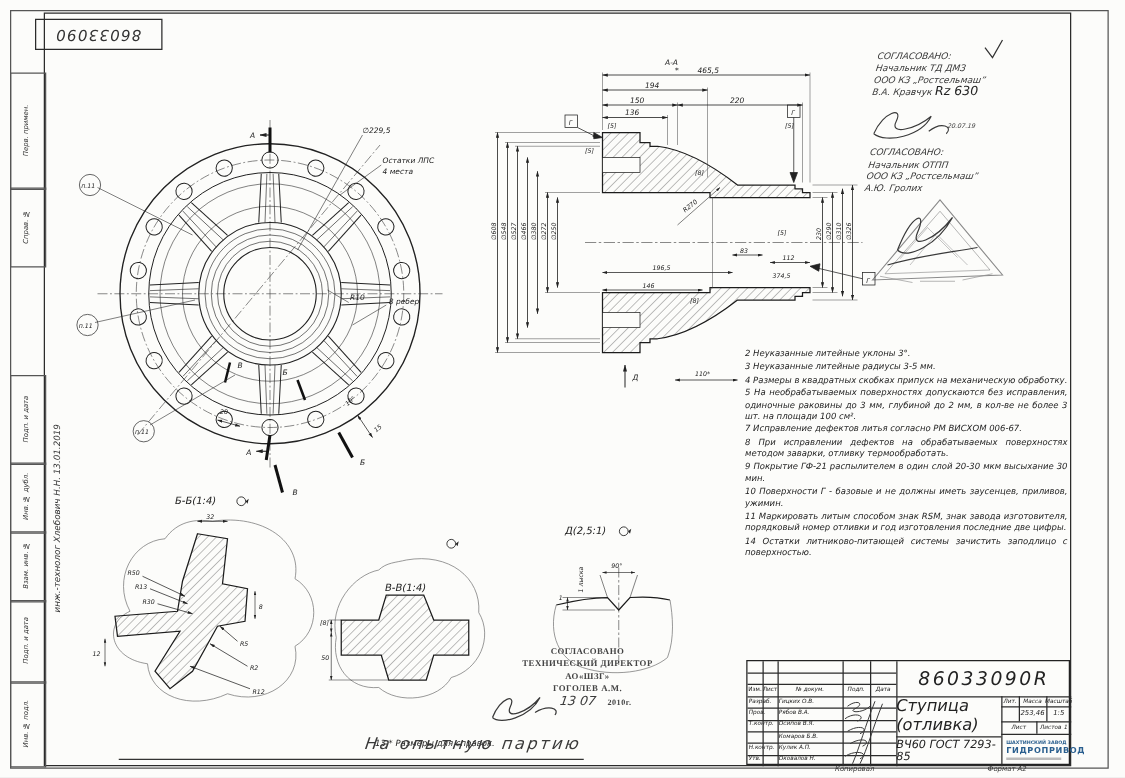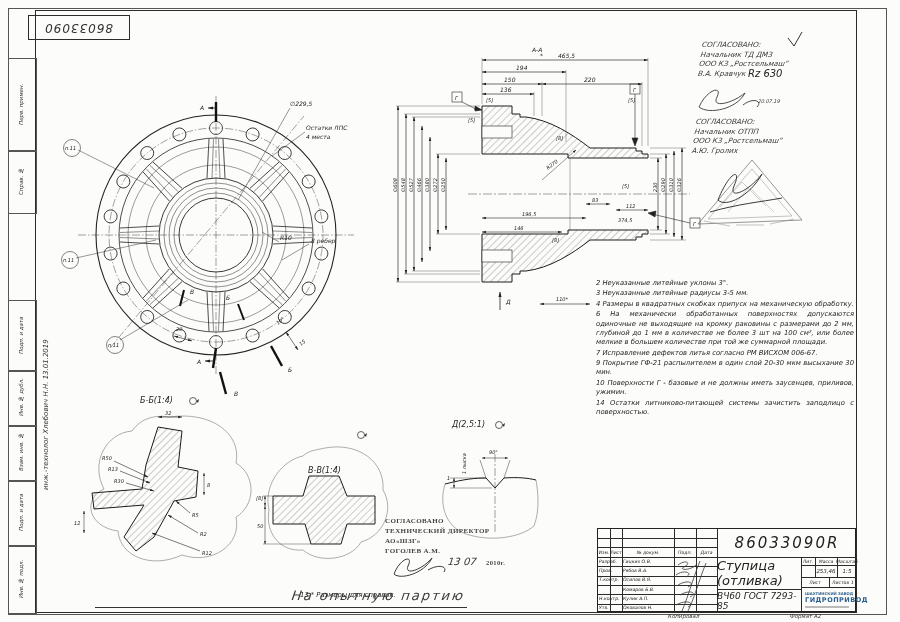--- a/index.html
+++ b/index.html
@@ -12,21 +12,21 @@
   .dimtxt5{font:italic 5px "DejaVu Sans",sans-serif;fill:#222;}
   .it{font-style:italic;}
   .hw{font-style:italic;transform:skewX(-8deg);color:#3a3a3a;}
   .hwline{white-space:nowrap;}
   .notes{font:italic 6.8px/1.38 "DejaVu Sans",sans-serif;text-align:justify;color:#1d1d1d;}
   .note{margin:0 0 1px 0;}
   .vbox{position:absolute;left:9px;width:24px;display:flex;align-items:center;justify-content:center;
         writing-mode:vertical-rl;transform:rotate(180deg);font-size:5.5px;color:#333;font-style:italic;}
   .tb-line{position:absolute;background:#2b2b2b;}
   .cell{position:absolute;display:flex;align-items:center;justify-content:center;font-size:4.6px;color:#222;}
-  .stamp{font-family:"Liberation Serif",serif;font-weight:bold;color:#444;
+  .stamp{font-family:"Liberation Serif",serif;font-weight:bold;color:#444;text-align:center;
          font-size:7px;letter-spacing:0.4px;line-height:1.45;}
   svg text{font-family:"DejaVu Sans",sans-serif;}
 </style>
 </head>
 <body>
 
 <div id="sheet">
 
   <svg width="0" height="0" style="position:absolute">
     <defs>
@@ -331,24 +331,26 @@
       <line x1="150" y1="262" x2="200" y2="262" stroke-width="0.6" marker-start="url(#ar)" marker-end="url(#ar)"></line>
     </g>
     <text class="dimtxt" x="116" y="262" font-size="7">Д</text>
     <text class="dimtxt5" x="166" y="259">110*</text>
   </svg>
 
   <div class="abs notes" style="left:596px;top:279px;width:258px;">
     <p class="note">2  Неуказанные литейные уклоны 3°.</p>
     <p class="note">3  Неуказанные литейные радиусы 3-5 мм.</p>
     <p class="note">4  Размеры в квадратных скобках припуск на механическую обработку.</p>
-    <p class="note">6  На механически обработанных поверхностях допускаются одиночные не выходящие на кромку раковины с размерами до 2 мм, глубиной до 1 мм в количестве не более 3 шт на 100 см², или более мелкие в большем количестве при той же суммарной площади.</p>
+    <p class="note">5  На необрабатываемых поверхностях допускаются без исправления, одиночные раковины до 3 мм, глубиной до 2 мм, в кол-ве не более 3 шт. на площади 100 см².</p>
     <p class="note">7  Исправление дефектов литья согласно РМ ВИСХОМ 006-67.</p>
+    <p class="note">8  При исправлении дефектов на обрабатываемых поверхностях методом заварки, отливку термообработать.</p>
     <p class="note">9  Покрытие ГФ-21 распылителем в один слой 20-30 мкм высыхание 30 мин.</p>
     <p class="note">10 Поверхности Г - базовые и не должны иметь заусенцев, приливов, ужимин.</p>
+    <p class="note">11 Маркировать литым способом знак RSM, знак завода изготовителя, порядковый номер отливки и год изготовления последние две цифры.</p>
     <p class="note">14 Остатки литниково-питающей системы зачистить заподлицо с поверхностью.</p>
   </div>
 
   <div class="abs it" style="left:140px;top:396px;font-size:8px;">Б-Б(1:4)</div>
   <svg class="abs" style="left:188px;top:396px;" width="12" height="10">
     <circle cx="5" cy="5" r="3.5" fill="none" stroke="#222" stroke-width="0.7"></circle>
       <path d="M8.5,5 L11,3 L10,7 Z" fill="#222"></path>
   </svg>
   <svg class="abs" style="left:70px;top:405px;" width="200" height="165" viewBox="0 0 200 165">
     <path d="M100,12 C140,6 172,28 166,58 C186,70 186,100 166,112 C172,140 142,160 112,150 C82,164 50,152 48,126 C18,122 12,94 34,84 C20,58 36,28 62,26 C72,12 86,10 100,12 Z" fill="none" stroke="#777" stroke-width="0.6"></path>

